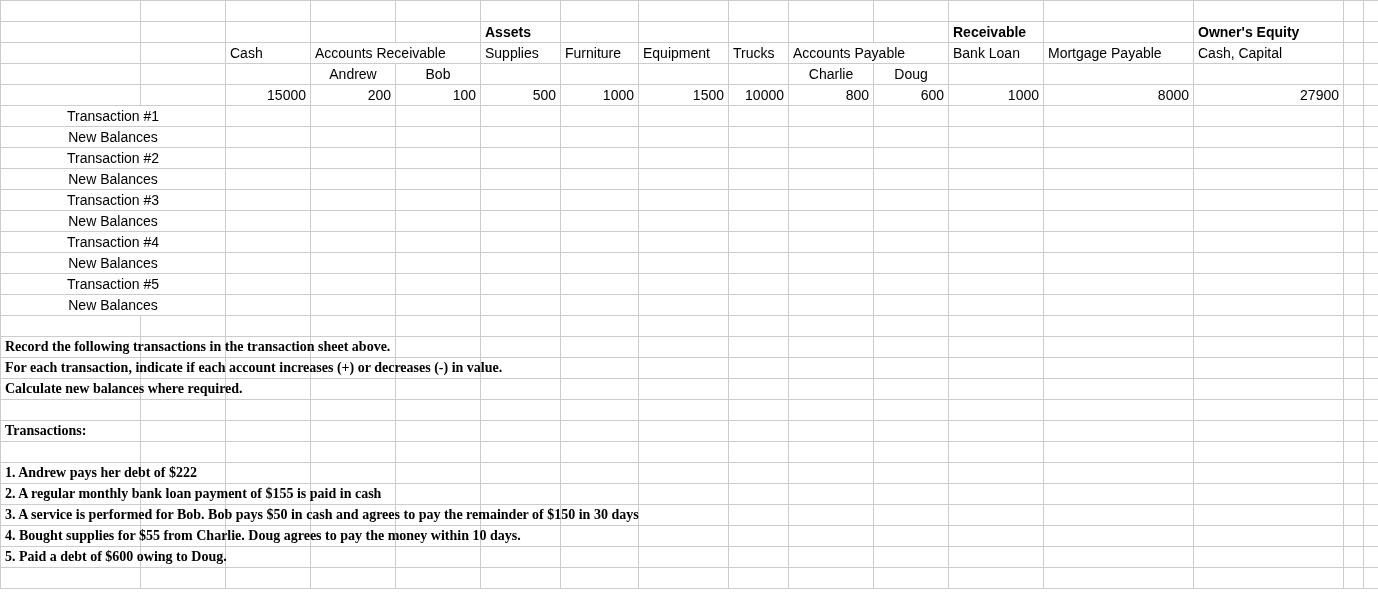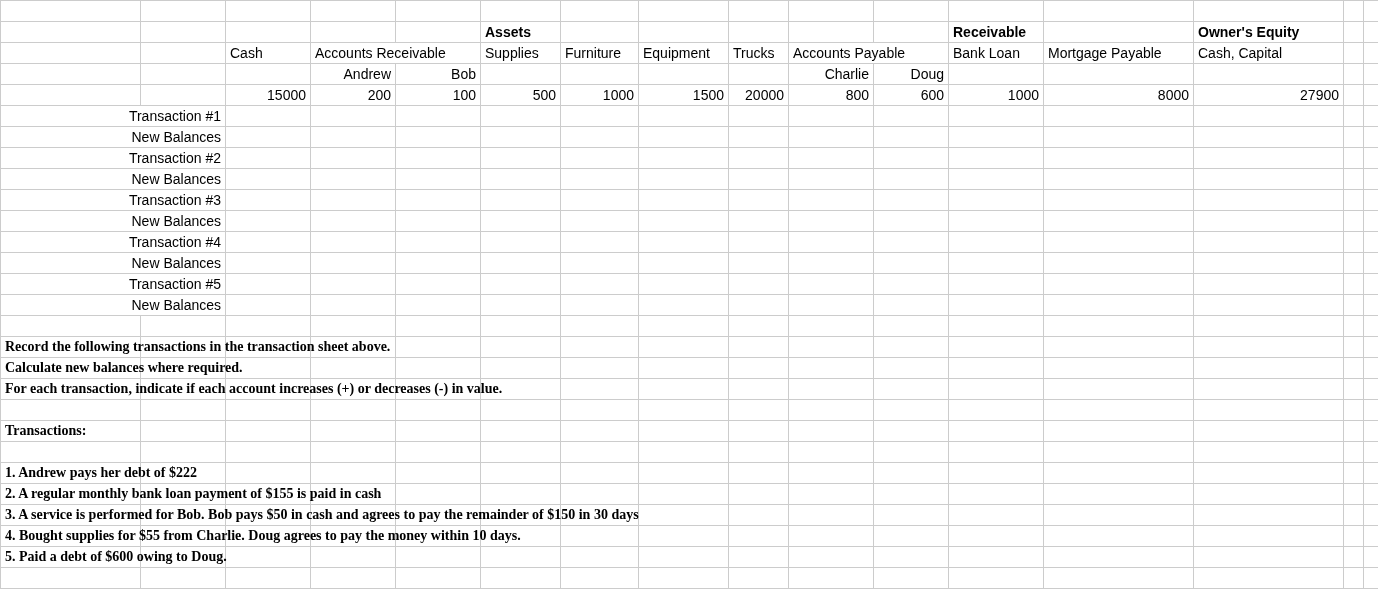--- a/index.html
+++ b/index.html
@@ -38,21 +38,21 @@
   .cM { width: 150px; }
   .cN { width: 150px; }
   .cO { width: 20px; }
   .cP { width: 15px; }
 
   td.boxed {
     border: 1px solid #000;
   }
   td.center { text-align: left; }
   td.right { text-align: right; }
-  td.left { text-align: right; }
+  td.left { text-align: center; }
   td.bold { font-weight: bold; }
   td.overflow { overflow: visible; white-space: nowrap; position: relative; }
   td.overflow span { position: absolute; left: 4px; top: 2px; font-family: Liberation Serif, serif; }
 </style>
 </head>
 <body>
 
 <table class="sheet">
   <colgroup>
     <col class="cA">
@@ -150,21 +150,21 @@
 
   <tr>
     <td></td>
         <td></td>
     <td class="boxed right">15000</td>
     <td class="boxed right">200</td>
     <td class="boxed right">100</td>
     <td class="boxed right">500</td>
     <td class="boxed right">1000</td>
     <td class="boxed right">1500</td>
-    <td class="boxed right">20000</td>
+    <td class="boxed right">10000</td>
     <td class="boxed right">800</td>
     <td class="boxed right">600</td>
     <td class="boxed right">1000</td>
     <td class="boxed right">8000</td>
     <td class="boxed right">27900</td>
     <td></td>
         <td></td>
   </tr>
 
   <tr>
@@ -372,41 +372,41 @@
         <td></td>
         <td></td>
         <td></td>
         <td></td>
         <td></td>
         <td></td>
         <td></td>
   </tr>
   <tr>
     <td class="bold left overflow">
+          <span>For each transaction, indicate if each account increases (+) or decreases (-) in value.</span>
+        </td>
+    <td></td>
+        <td></td>
+        <td></td>
+        <td></td>
+        <td></td>
+        <td></td>
+        <td></td>
+        <td></td>
+        <td></td>
+        <td></td>
+        <td></td>
+        <td></td>
+        <td></td>
+        <td></td>
+        <td></td>
+  </tr>
+  <tr>
+    <td class="bold left overflow">
           <span>Calculate new balances where required.</span>
-        </td>
-    <td></td>
-        <td></td>
-        <td></td>
-        <td></td>
-        <td></td>
-        <td></td>
-        <td></td>
-        <td></td>
-        <td></td>
-        <td></td>
-        <td></td>
-        <td></td>
-        <td></td>
-        <td></td>
-        <td></td>
-  </tr>
-  <tr>
-    <td class="bold left overflow">
-          <span>For each transaction, indicate if each account increases (+) or decreases (-) in value.</span>
         </td>
     <td></td>
         <td></td>
         <td></td>
         <td></td>
         <td></td>
         <td></td>
         <td></td>
         <td></td>
         <td></td>

